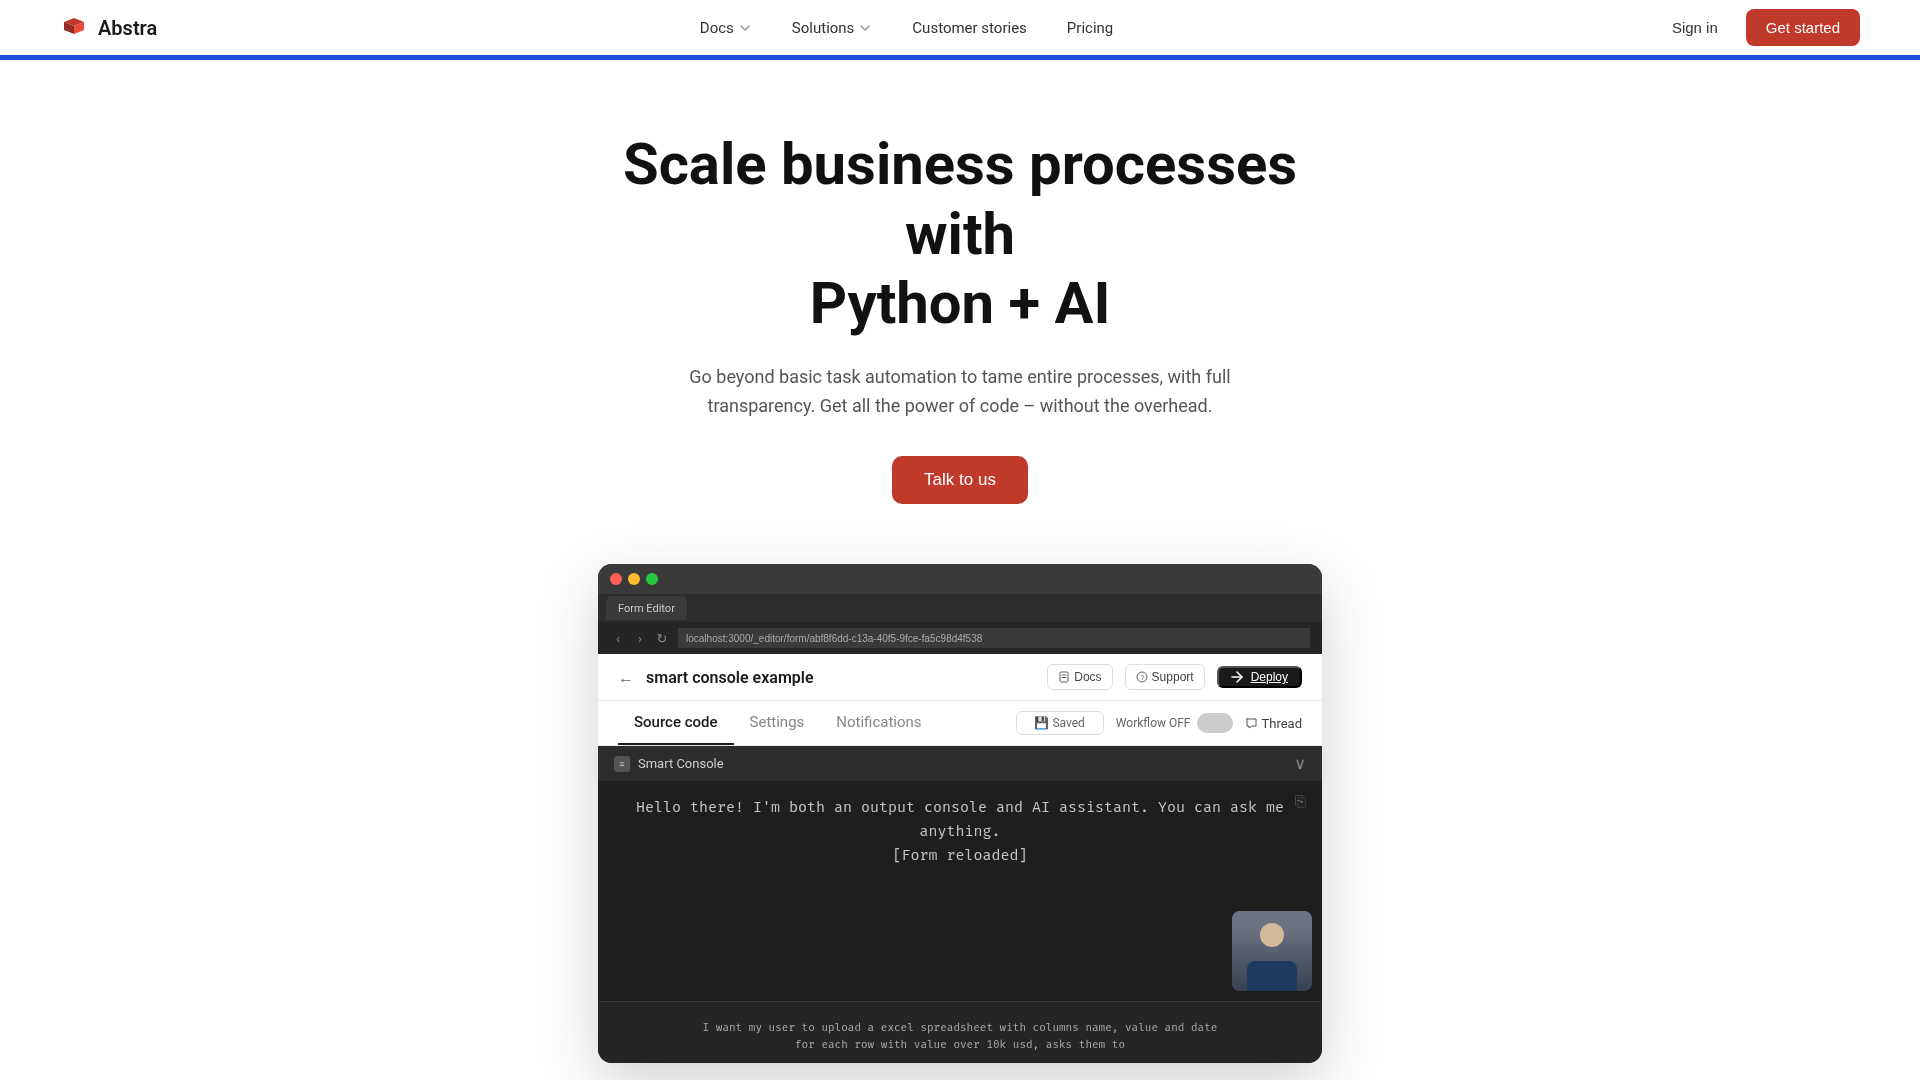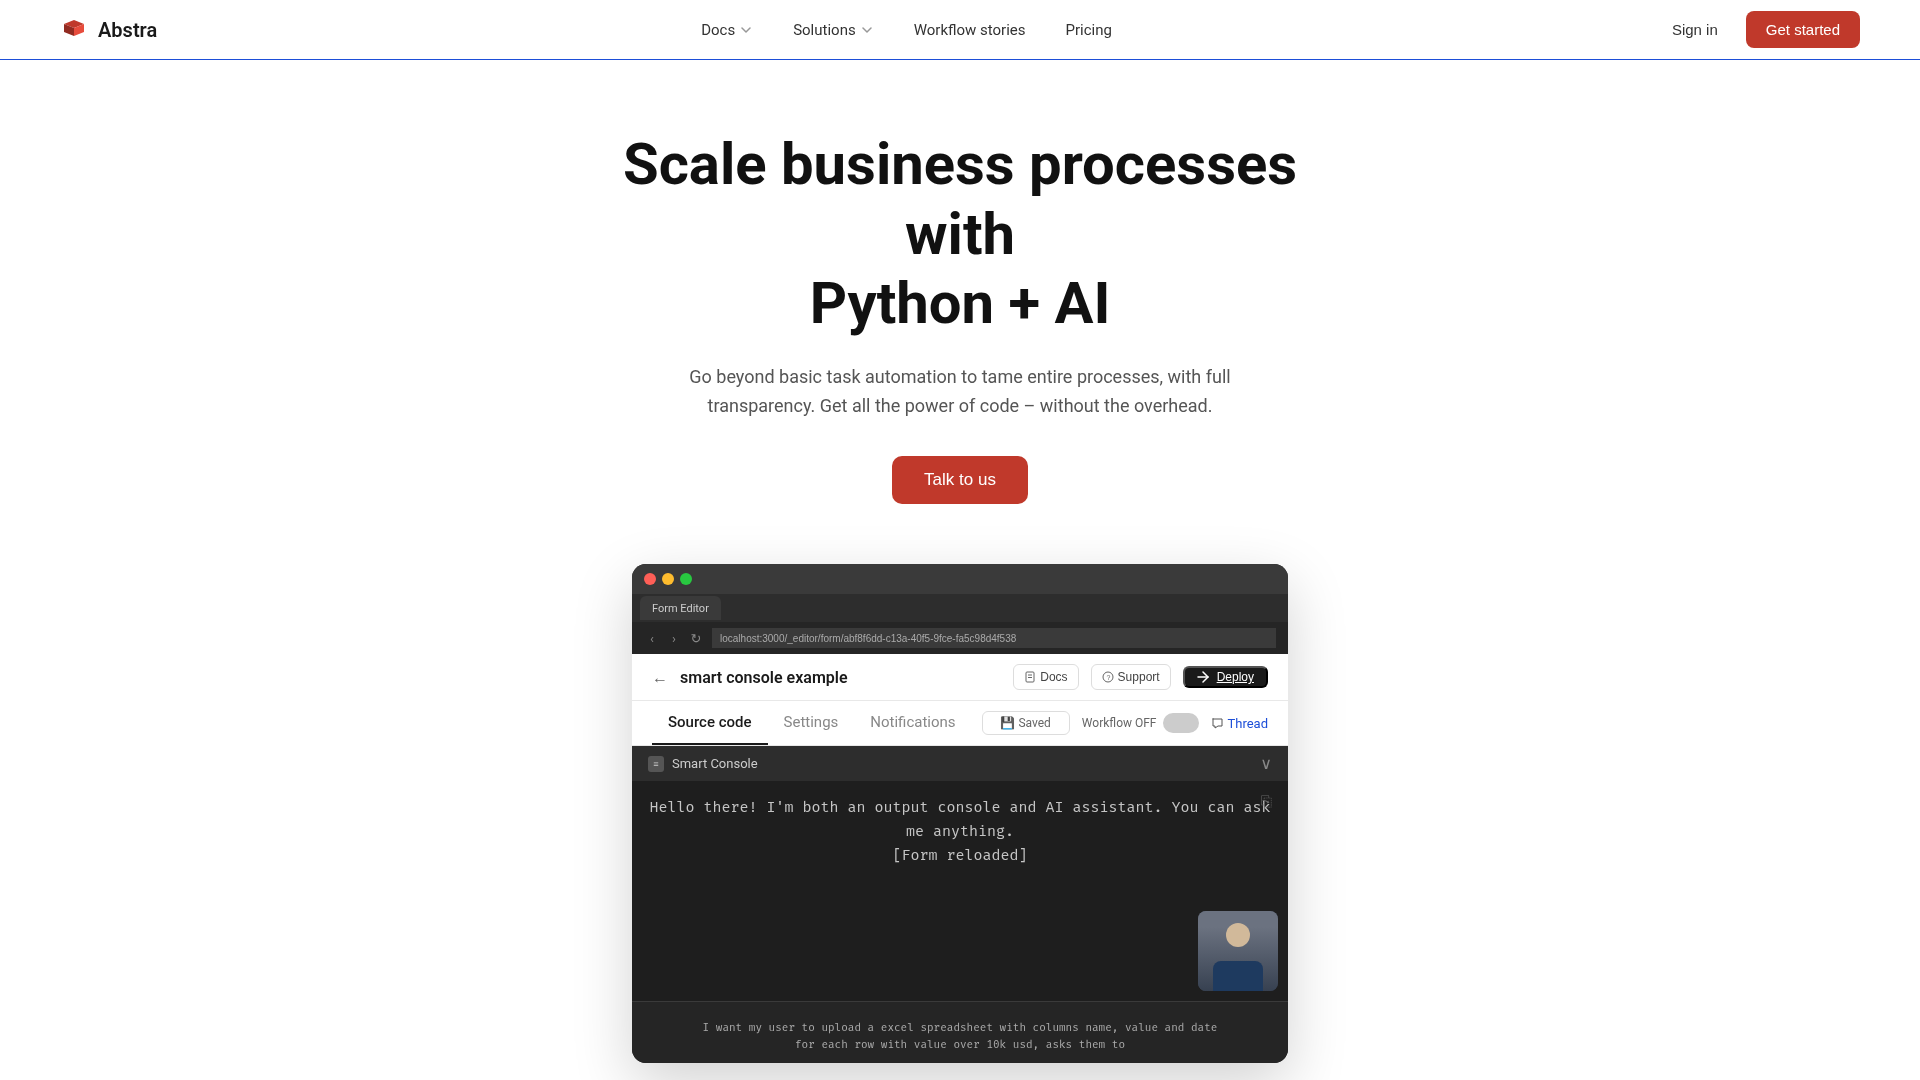--- a/index.html
+++ b/index.html
@@ -11,21 +11,21 @@
       width: 1920px;
     }
 
     
     nav {
       display: flex;
       align-items: center;
       justify-content: space-between;
       padding: 0 60px;
       height: 60px;
-      border-bottom: 1px solid #1d4ed8;
+      border-bottom: 5px solid #1d4ed8;
     }
     .nav-logo {
       display: flex;
       align-items: center;
       gap: 10px;
       font-size: 20px;
       font-weight: 600;
       color: #1a1a1a;
       text-decoration: none;
     }
@@ -114,21 +114,21 @@
       margin-bottom: 60px;
     }
 
     
     .screenshot-wrapper {
       display: flex;
       justify-content: center;
       padding: 0 20px 60px;
     }
     .browser-frame {
-      width: 656px;
+      width: 724px;
       border-radius: 14px;
       overflow: hidden;
       box-shadow: 0 20px 60px rgba(0,0,0,0.18);
       background: #1e1e1e;
     }
     .browser-chrome {
       background: #3a3a3a;
       height: 30px;
       display: flex;
       align-items: center;
@@ -299,21 +299,21 @@
       height: 20px;
       background: #ccc;
       border-radius: 10px;
       cursor: pointer;
     }
     .thread-btn {
       display: flex;
       align-items: center;
       gap: 4px;
       font-size: 13px;
-      color: #1d4ed8;
+      color: #404040;
       cursor: pointer;
     }
 
     
     .smart-console-header {
       background: #2d2d2d;
       display: flex;
       align-items: center;
       justify-content: space-between;
       padding: 8px 16px;
@@ -439,21 +439,21 @@
         <path d="M3 5l4 4 4-4" stroke="#555" stroke-width="1.5" stroke-linecap="round" stroke-linejoin="round"></path>
       </svg>
     </a>
     <a class="nav-item" href="#">
       <span>Solutions</span>
       <svg class="chevron-icon" viewBox="0 0 14 14" fill="none">
         <path d="M3 5l4 4 4-4" stroke="#555" stroke-width="1.5" stroke-linecap="round" stroke-linejoin="round"></path>
       </svg>
     </a>
     <a class="nav-item" href="#">
-      <span>Workflow stories</span>
+      <span>Customer stories</span>
     </a>
     <a class="nav-item" href="#">
       <span>Pricing</span>
     </a>
   </div>
 
   <div class="nav-right">
     <button class="sign-in-btn">Sign in</button>
     <button class="get-started-btn">Get started</button>
   </div>

